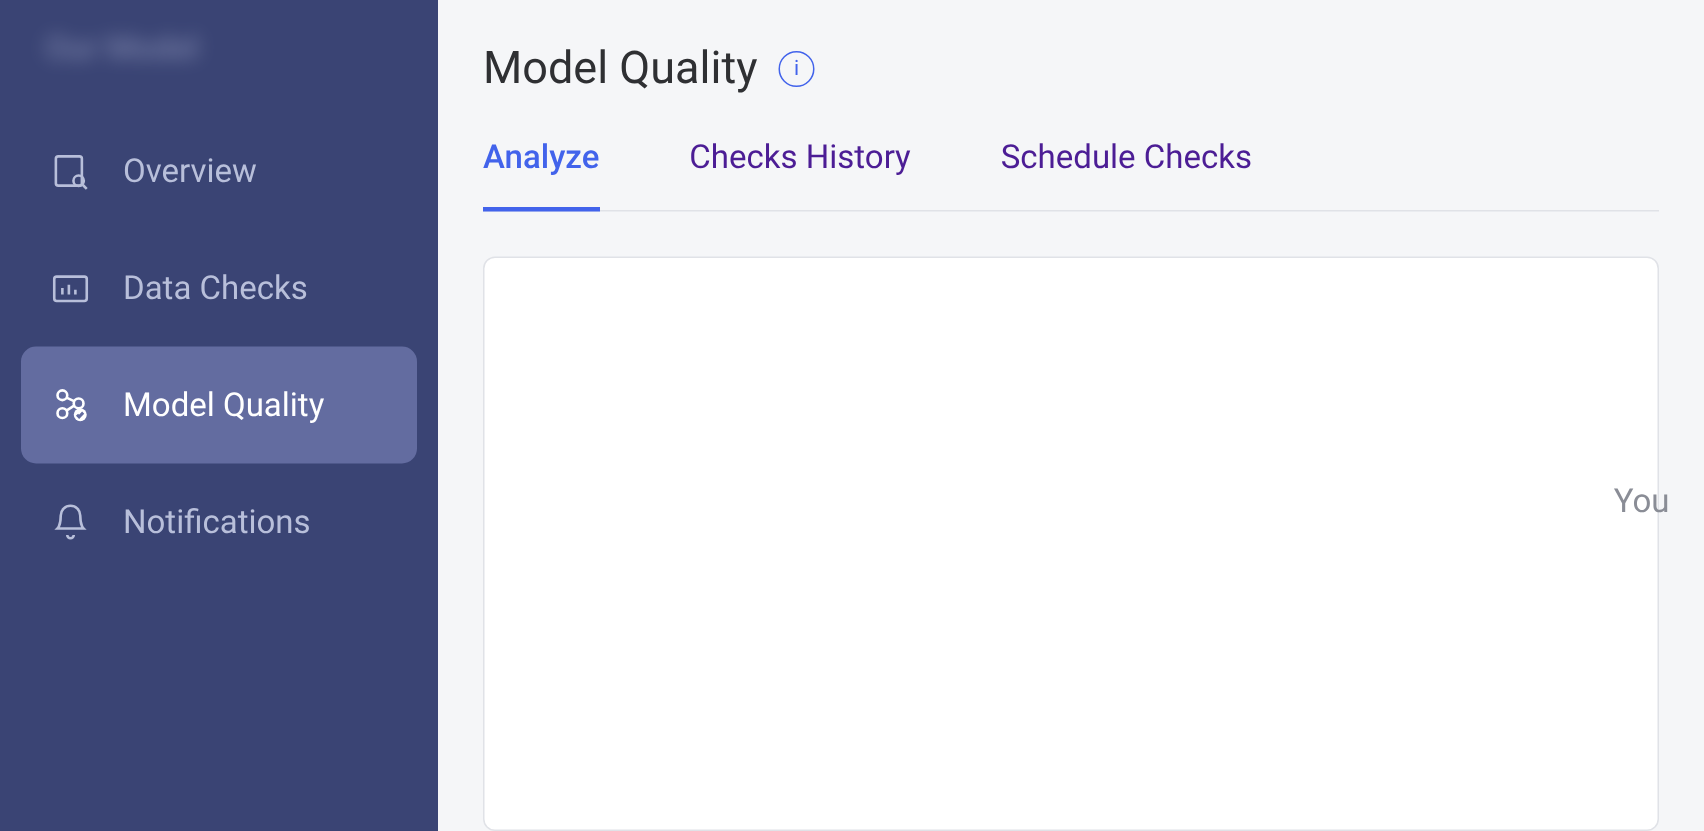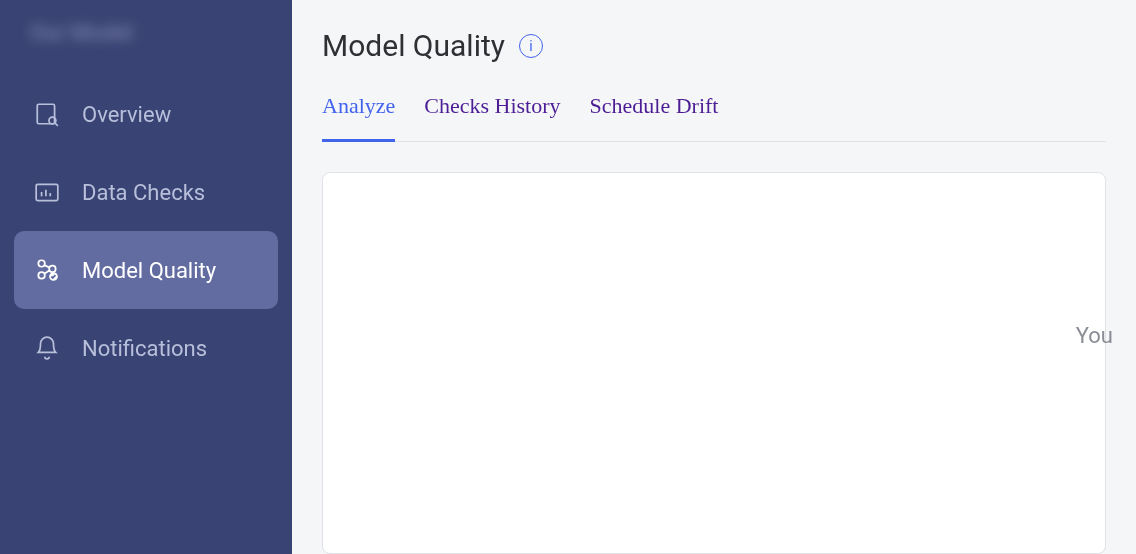--- a/index.html
+++ b/index.html
@@ -93,23 +93,22 @@
       border-radius: 50%;
       display: flex;
       align-items: center;
       justify-content: center;
       color: #4263eb;
       font-size: 14px;
       cursor: pointer;
     }
     .tabs {
       display: flex;
-      gap: 29px;
+      gap: 60px;
       border-bottom: 1px solid #e0e2e7;
-      font-family: Liberation Serif, serif;
     }
     .tab {
       padding-bottom: 20px;
       font-size: 22px;
       font-weight: 400;
       color: #4c1d95;
       cursor: pointer;
       border-bottom: 3px solid transparent;
       margin-bottom: -1px;
     }
@@ -193,21 +192,21 @@
 
   <main class="main">
     <div class="header">
       <div class="page-title-row">
         <h1 class="page-title">Model Quality</h1>
         <span class="info-icon">i</span>
       </div>
       <div class="tabs">
         <div class="tab active">Analyze</div>
         <div class="tab">Checks History</div>
-        <div class="tab">Schedule Drift</div>
+        <div class="tab">Schedule Checks</div>
       </div>
     </div>
     <div class="content">
       <div class="content-panel">
         <span class="panel-text">You</span>
       </div>
     </div>
   </main>
 </div>
 

